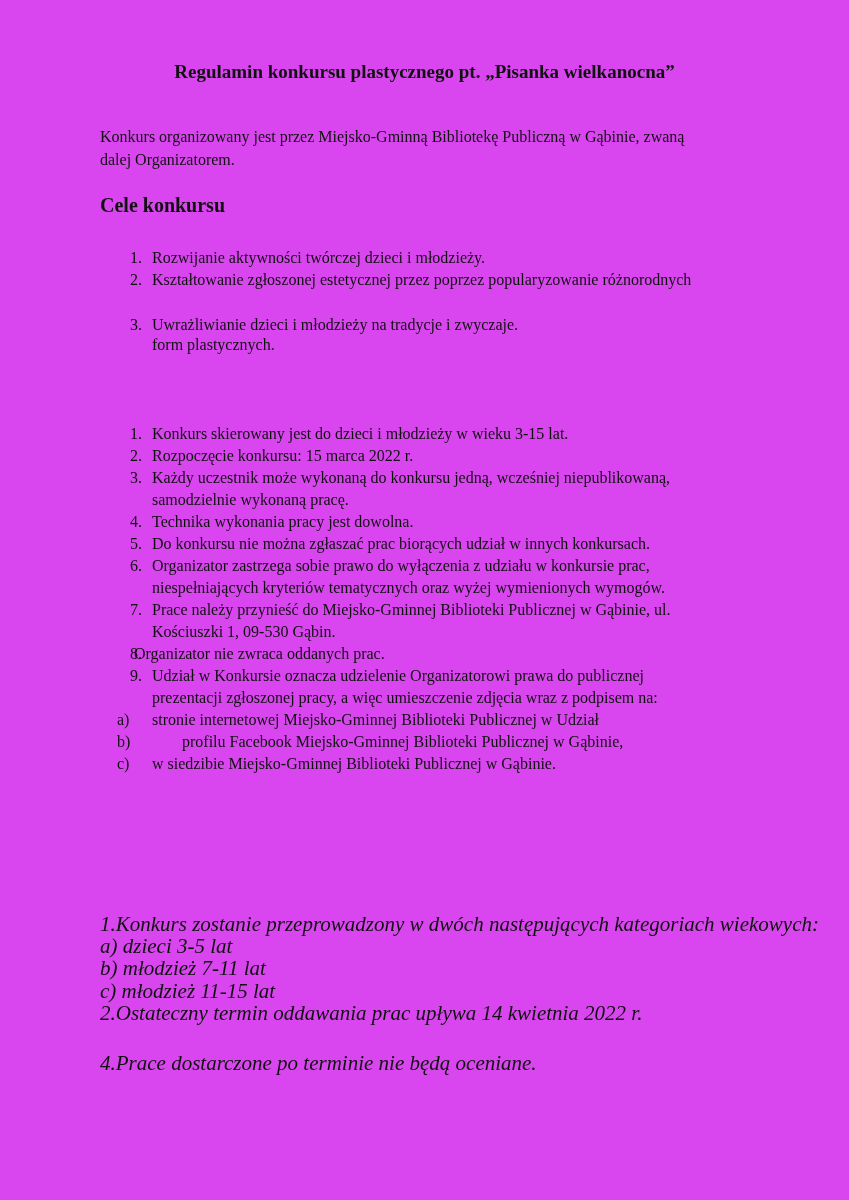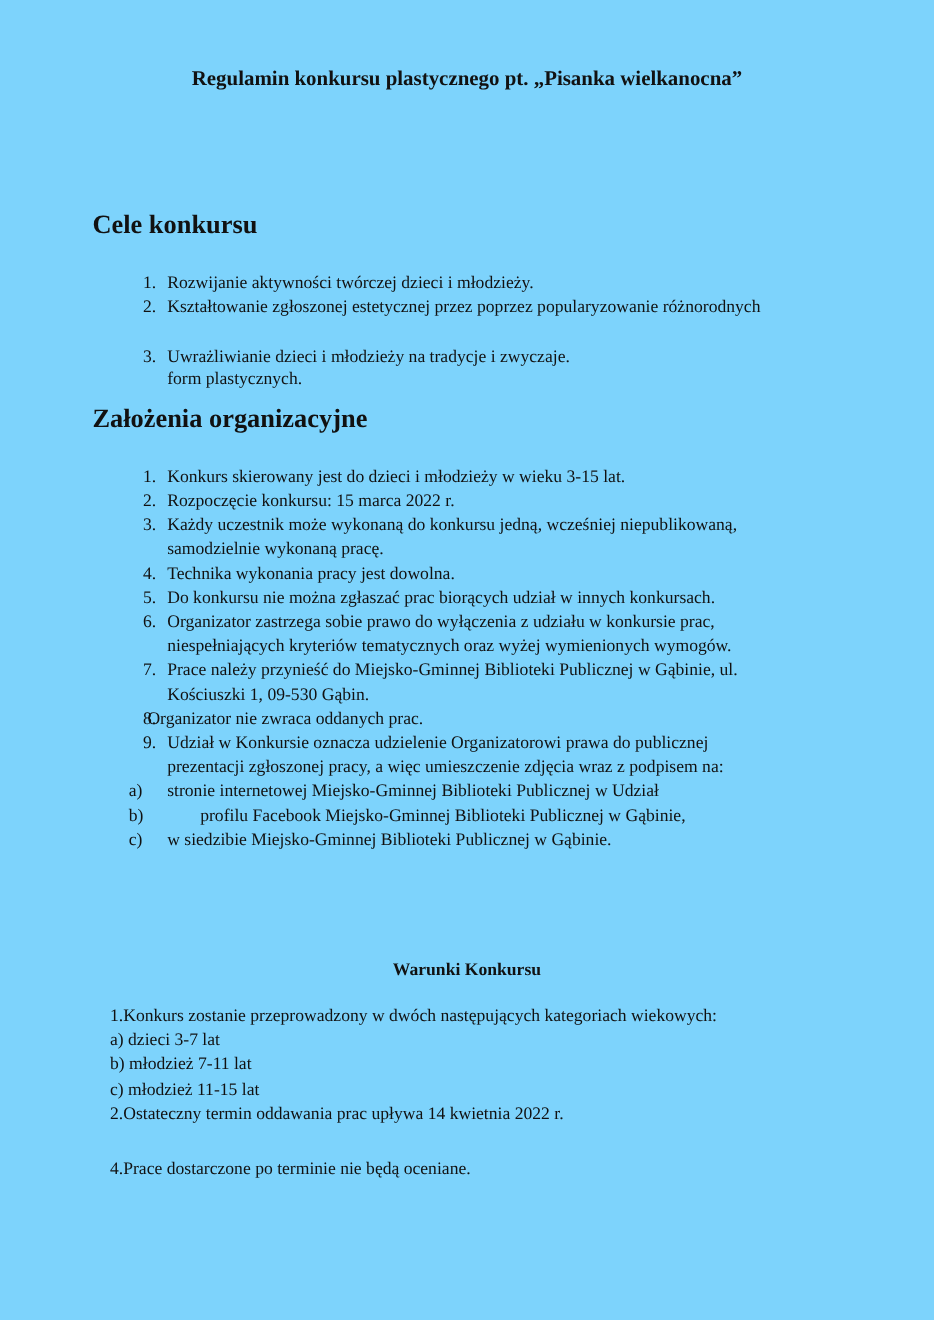--- a/index.html
+++ b/index.html
@@ -12,72 +12,77 @@
       height: 1200px;
       position: relative;
       overflow: hidden;
       font-family: "Liberation Serif", "DejaVu Serif", serif;
       color: #111111;
     }
     .page {
       position: absolute;
       left: 0; top: 0;
       width: 849px; height: 1200px;
-      background: #7dd3fc;
+      background: #d946ef;
     }
     .abs { position: absolute; white-space: nowrap; }
     .title {
       left: 0; width: 849px; top: 60px;
       text-align: center;
       font-weight: bold;
       font-size: 19px;
       line-height: 24px;
     }
     .intro {
       left: 100px; top: 125px;
       font-size: 16px;
       line-height: 23px;
       white-space: normal;
       width: 680px;
     }
     .h2 {
-      left: 84px;
+      left: 100px;
       font-weight: bold;
-      font-size: 24px;
+      font-size: 20px;
       line-height: 24px;
     }
     .list-line {
       font-size: 16px;
       line-height: 22px;
     }
     .num {
       position: absolute;
       text-align: right;
       width: 22px;
     }
     .h3-center {
       left: 0; width: 849px;
       text-align: center;
       font-weight: bold;
       font-size: 16px;
       line-height: 20px;
     }
     .plain {
       left: 100px;
-      font-size: 16px;
+      font-size: 21px;
       line-height: 22px;
+      font-style: italic;
     }
   </style>
 </head>
 <body>
 
 <div class="page">
 
   <div class="abs title">Regulamin konkursu plastycznego pt. „Pisanka wielkanocna”</div>
 
+  <div class="abs intro">
+    <div>Konkurs organizowany jest przez Miejsko-Gminną Bibliotekę Publiczną w Gąbinie, zwaną</div>
+    <div>dalej Organizatorem.</div>
+  </div>
 
   <div class="abs h2" style="top:193px;">Cele konkursu</div>
 
   <div>
     <div class="abs list-line" style="top:247px; left:0;">
       <span class="num" style="left:120px;">1.</span>
       <span style="position:absolute; left:152px;">Rozwijanie aktywności twórczej dzieci i młodzieży.</span>
     </div>
     <div class="abs list-line" style="top:269px; left:0;">
       <span class="num" style="left:120px;">2.</span>
@@ -85,21 +90,20 @@
     </div>
     <div class="abs list-line" style="top:291px; left:0;">
       <span style="position:absolute; left:152px;margin-top:43px;">form plastycznych.</span>
     </div>
     <div class="abs list-line" style="top:314px; left:0;">
       <span class="num" style="left:120px;">3.</span>
       <span style="position:absolute; left:152px;">Uwrażliwianie dzieci i młodzieży na tradycje i zwyczaje.</span>
     </div>
   </div>
 
-  <div class="abs h2" style="top:369px;">Założenia organizacyjne</div>
 
   <div>
     <div class="abs list-line" style="top:423px; left:0;">
       <span class="num" style="left:120px;">1.</span>
       <span style="position:absolute; left:152px;">Konkurs skierowany jest do dzieci i młodzieży w wieku 3-15 lat.</span>
     </div>
     <div class="abs list-line" style="top:445px; left:0;">
       <span class="num" style="left:120px;">2.</span>
       <span style="position:absolute; left:152px;">Rozpoczęcie konkursu: 15 marca 2022 r.</span>
     </div>
@@ -151,24 +155,23 @@
     <div class="abs list-line" style="top:731px; left:0;">
       <span style="position:absolute; left:117px;">b)</span>
       <span style="position:absolute; left:152px;margin-left:30px;">profilu Facebook Miejsko-Gminnej Biblioteki Publicznej w Gąbinie,</span>
     </div>
     <div class="abs list-line" style="top:753px; left:0;">
       <span style="position:absolute; left:117px;">c)</span>
       <span style="position:absolute; left:152px;">w siedzibie Miejsko-Gminnej Biblioteki Publicznej w Gąbinie.</span>
     </div>
   </div>
 
-  <div class="abs h3-center" style="top:872px;">Warunki Konkursu</div>
 
   <div>
     <div class="abs plain" style="top:913px;">1.Konkurs zostanie przeprowadzony w dwóch następujących kategoriach wiekowych:</div>
-    <div class="abs plain" style="top:935px;">a) dzieci 3-7 lat</div>
+    <div class="abs plain" style="top:935px;">a) dzieci 3-5 lat</div>
     <div class="abs plain" style="top:957px;">b) młodzież 7-11 lat</div>
     <div class="abs plain" style="top:980px;">c) młodzież 11-15 lat</div>
     <div class="abs plain" style="top:1002px;">2.Ostateczny termin oddawania prac upływa 14 kwietnia 2022 r.</div>
     <div class="abs plain" style="top:1024px;margin-top:28px;">4.Prace dostarczone po terminie nie będą oceniane.</div>
   </div>
 
 </div>
 
 </body></html>

